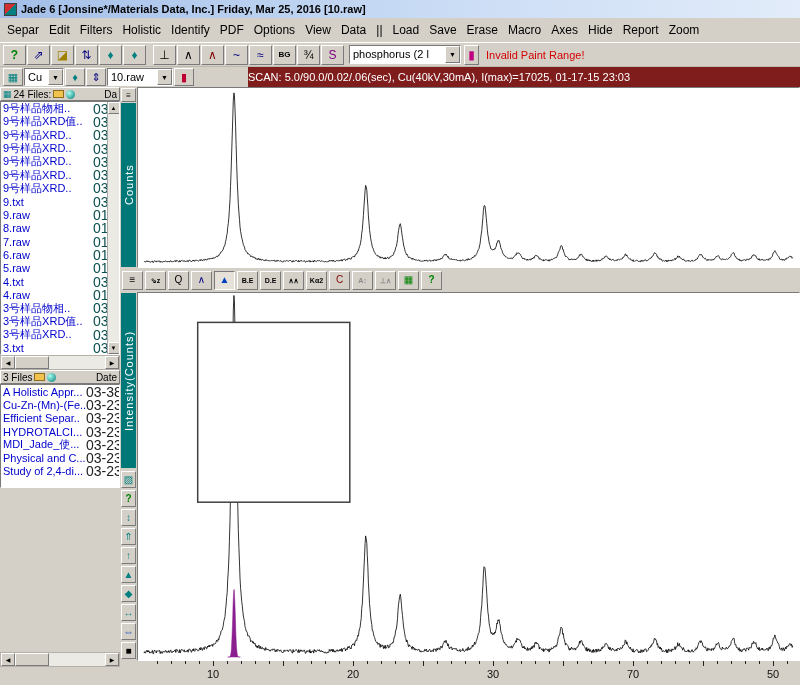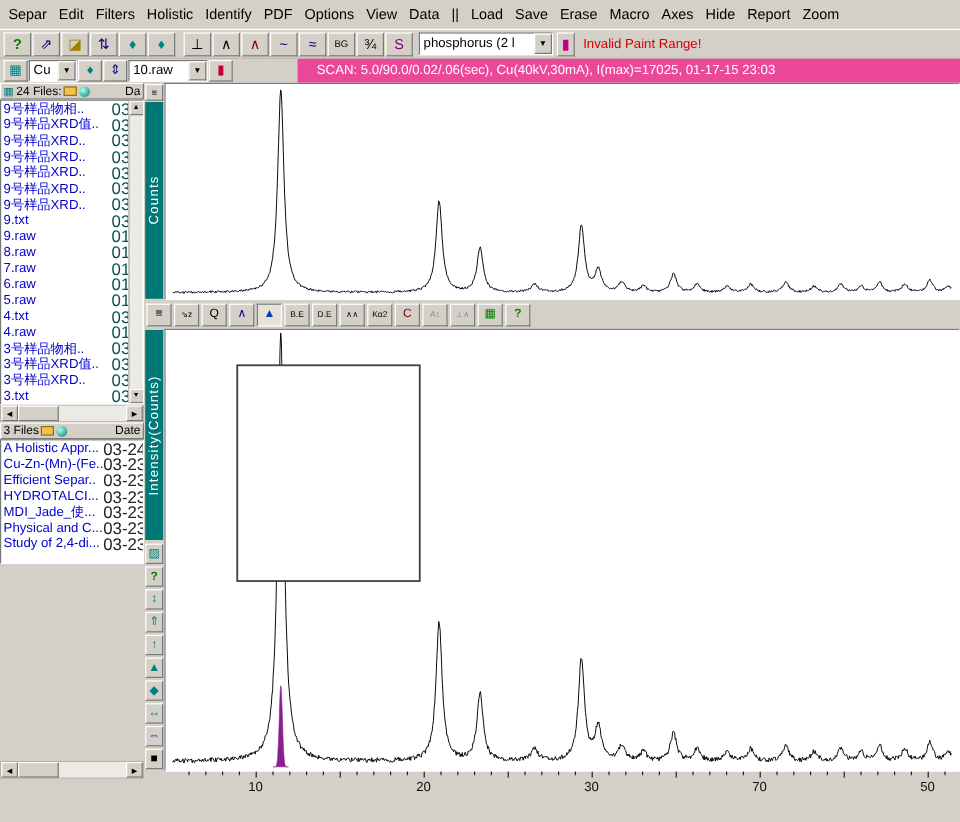--- a/index.html
+++ b/index.html
@@ -11,39 +11,39 @@
     background:linear-gradient(to right,#a3bfe8,#cadcf5 55%,#e2ecfa);font-weight:bold;font-size:11px}
   .appicon{width:13px;height:13px;background:linear-gradient(135deg,#d03030 0 50%,#008080 50% 100%);border:1px solid #404040;flex:0 0 auto}
 
   .menubar{height:25px;display:flex;align-items:center;padding-left:2px;border-bottom:1px solid #fff}
   .menu-item{padding:2px 5px;font-size:12px;white-space:nowrap}
 
   .toolbar1{height:24px;display:flex;align-items:center;gap:1px;padding:1px 3px;border-bottom:1px solid #bdb8ae}
   .iconrow{display:flex;gap:1px;align-items:center}
   .tbtn{width:23px;height:20px;display:inline-flex;align-items:center;justify-content:center;background:#d4d0c8;
     border:1px solid;border-color:#fff #7a7a7a #7a7a7a #fff;font-size:12px;line-height:1;overflow:hidden;flex:0 0 auto}
-  .tbtn.sm-label{font-size:8px;font-weight:normal}
+  .tbtn.sm-label{font-size:8px;font-weight:bold}
   .tbtn.pressed{border-color:#7a7a7a #fff #fff #7a7a7a;background:#e6e2da}
   .tbtn.disabled{color:#8a8a8a}
   .tb-sep{width:5px;height:20px}
   .combo{height:19px;background:#fff;border:1px solid;border-color:#7a7a7a #fff #fff #7a7a7a;display:flex;align-items:stretch}
   .combo-text{padding:2px 3px;white-space:nowrap;overflow:hidden;flex:1;font-size:11px}
   .combo-btn{width:15px;background:#d4d0c8;border:1px solid;border-color:#fff #7a7a7a #7a7a7a #fff;font-size:7px;
     display:flex;align-items:center;justify-content:center}
   .search-combo{width:112px;margin-left:4px}
   .paint-btn{width:15px;margin-left:2px}
   .warning{color:#d40000;font-size:11px;margin-left:6px;white-space:nowrap}
 
   .toolbar2{height:20px;display:flex;align-items:center;gap:1px;padding-left:3px}
   .toolbar2 .tbtn{height:18px;width:20px;font-size:11px}
   .anode-combo{width:40px;height:18px}
   .file-combo{width:66px;height:18px}
   .tb2-spacer{width:52px;height:1px}
-  .scanbar{flex:1;height:20px;background:#ec4899;color:#fff;font-size:11px;display:flex;align-items:center;
-    padding-left:16px;white-space:nowrap;overflow:hidden}
+  .scanbar{flex:1;height:20px;background:#7f1d1d;color:#fff;font-size:11px;display:flex;align-items:center;
+    padding-left:0;white-space:nowrap;overflow:hidden}
 
   .body{display:flex;height:598px}
 
   .leftpanel{width:120px;display:flex;flex-direction:column;background:#d4d0c8;flex:0 0 auto}
   .list-header{height:14px;display:flex;align-items:center;font-size:10px;padding:0 2px;gap:2px;
     border:1px solid;border-color:#fff #7a7a7a #7a7a7a #fff;overflow:hidden}
   .hdr-label{white-space:nowrap}
   .icon-grid{color:#008080;font-size:9px}
   .icon-folder{width:11px;height:8px;background:#f2c24e;border:1px solid #8a6d1f;flex:0 0 auto}
   .icon-ball{width:9px;height:9px;border-radius:50%;background:radial-gradient(circle at 3px 3px,#aaffee,#007878);flex:0 0 auto}
@@ -87,20 +87,24 @@
   .tick{position:absolute;top:0;width:1px;background:#222}
   .tick.minor{height:3px}
   .tick.major{height:5px}
   .tick-label{position:absolute;top:7px;transform:translateX(-50%);font-size:11px;color:#111}
 </style>
 </head>
 <body>
 
 <div class="window">
 
+  <div class="titlebar">
+    <span class="appicon"></span>
+    <span>Jade 6 [Jonsine*/Materials Data, Inc.] Friday, Mar 25, 2016 [10.raw]</span>
+  </div>
 
   <div class="menubar" id="menubar">
       <span class="menu-item">Separ</span>
       <span class="menu-item">Edit</span>
       <span class="menu-item">Filters</span>
       <span class="menu-item">Holistic</span>
       <span class="menu-item">Identify</span>
       <span class="menu-item">PDF</span>
       <span class="menu-item">Options</span>
       <span class="menu-item">View</span>
@@ -259,21 +263,21 @@
       </div>
       <div class="list-header">
         <span class="hdr-label">3 Files</span>
         <span class="icon-folder"></span>
         <span class="icon-ball"></span>
         <span class="hdr-date">Date</span>
       </div>
       <div class="filelist" id="filelist2">
           <div class="frow">
             <span class="fname">A Holistic Appr...</span>
-            <span class="fdate">03-24</span>
+            <span class="fdate">03-38</span>
           </div>
           <div class="frow">
             <span class="fname">Cu-Zn-(Mn)-(Fe...</span>
             <span class="fdate">03-23</span>
           </div>
           <div class="frow">
             <span class="fname">Efficient Separ..</span>
             <span class="fdate">03-23</span>
           </div>
           <div class="frow">

